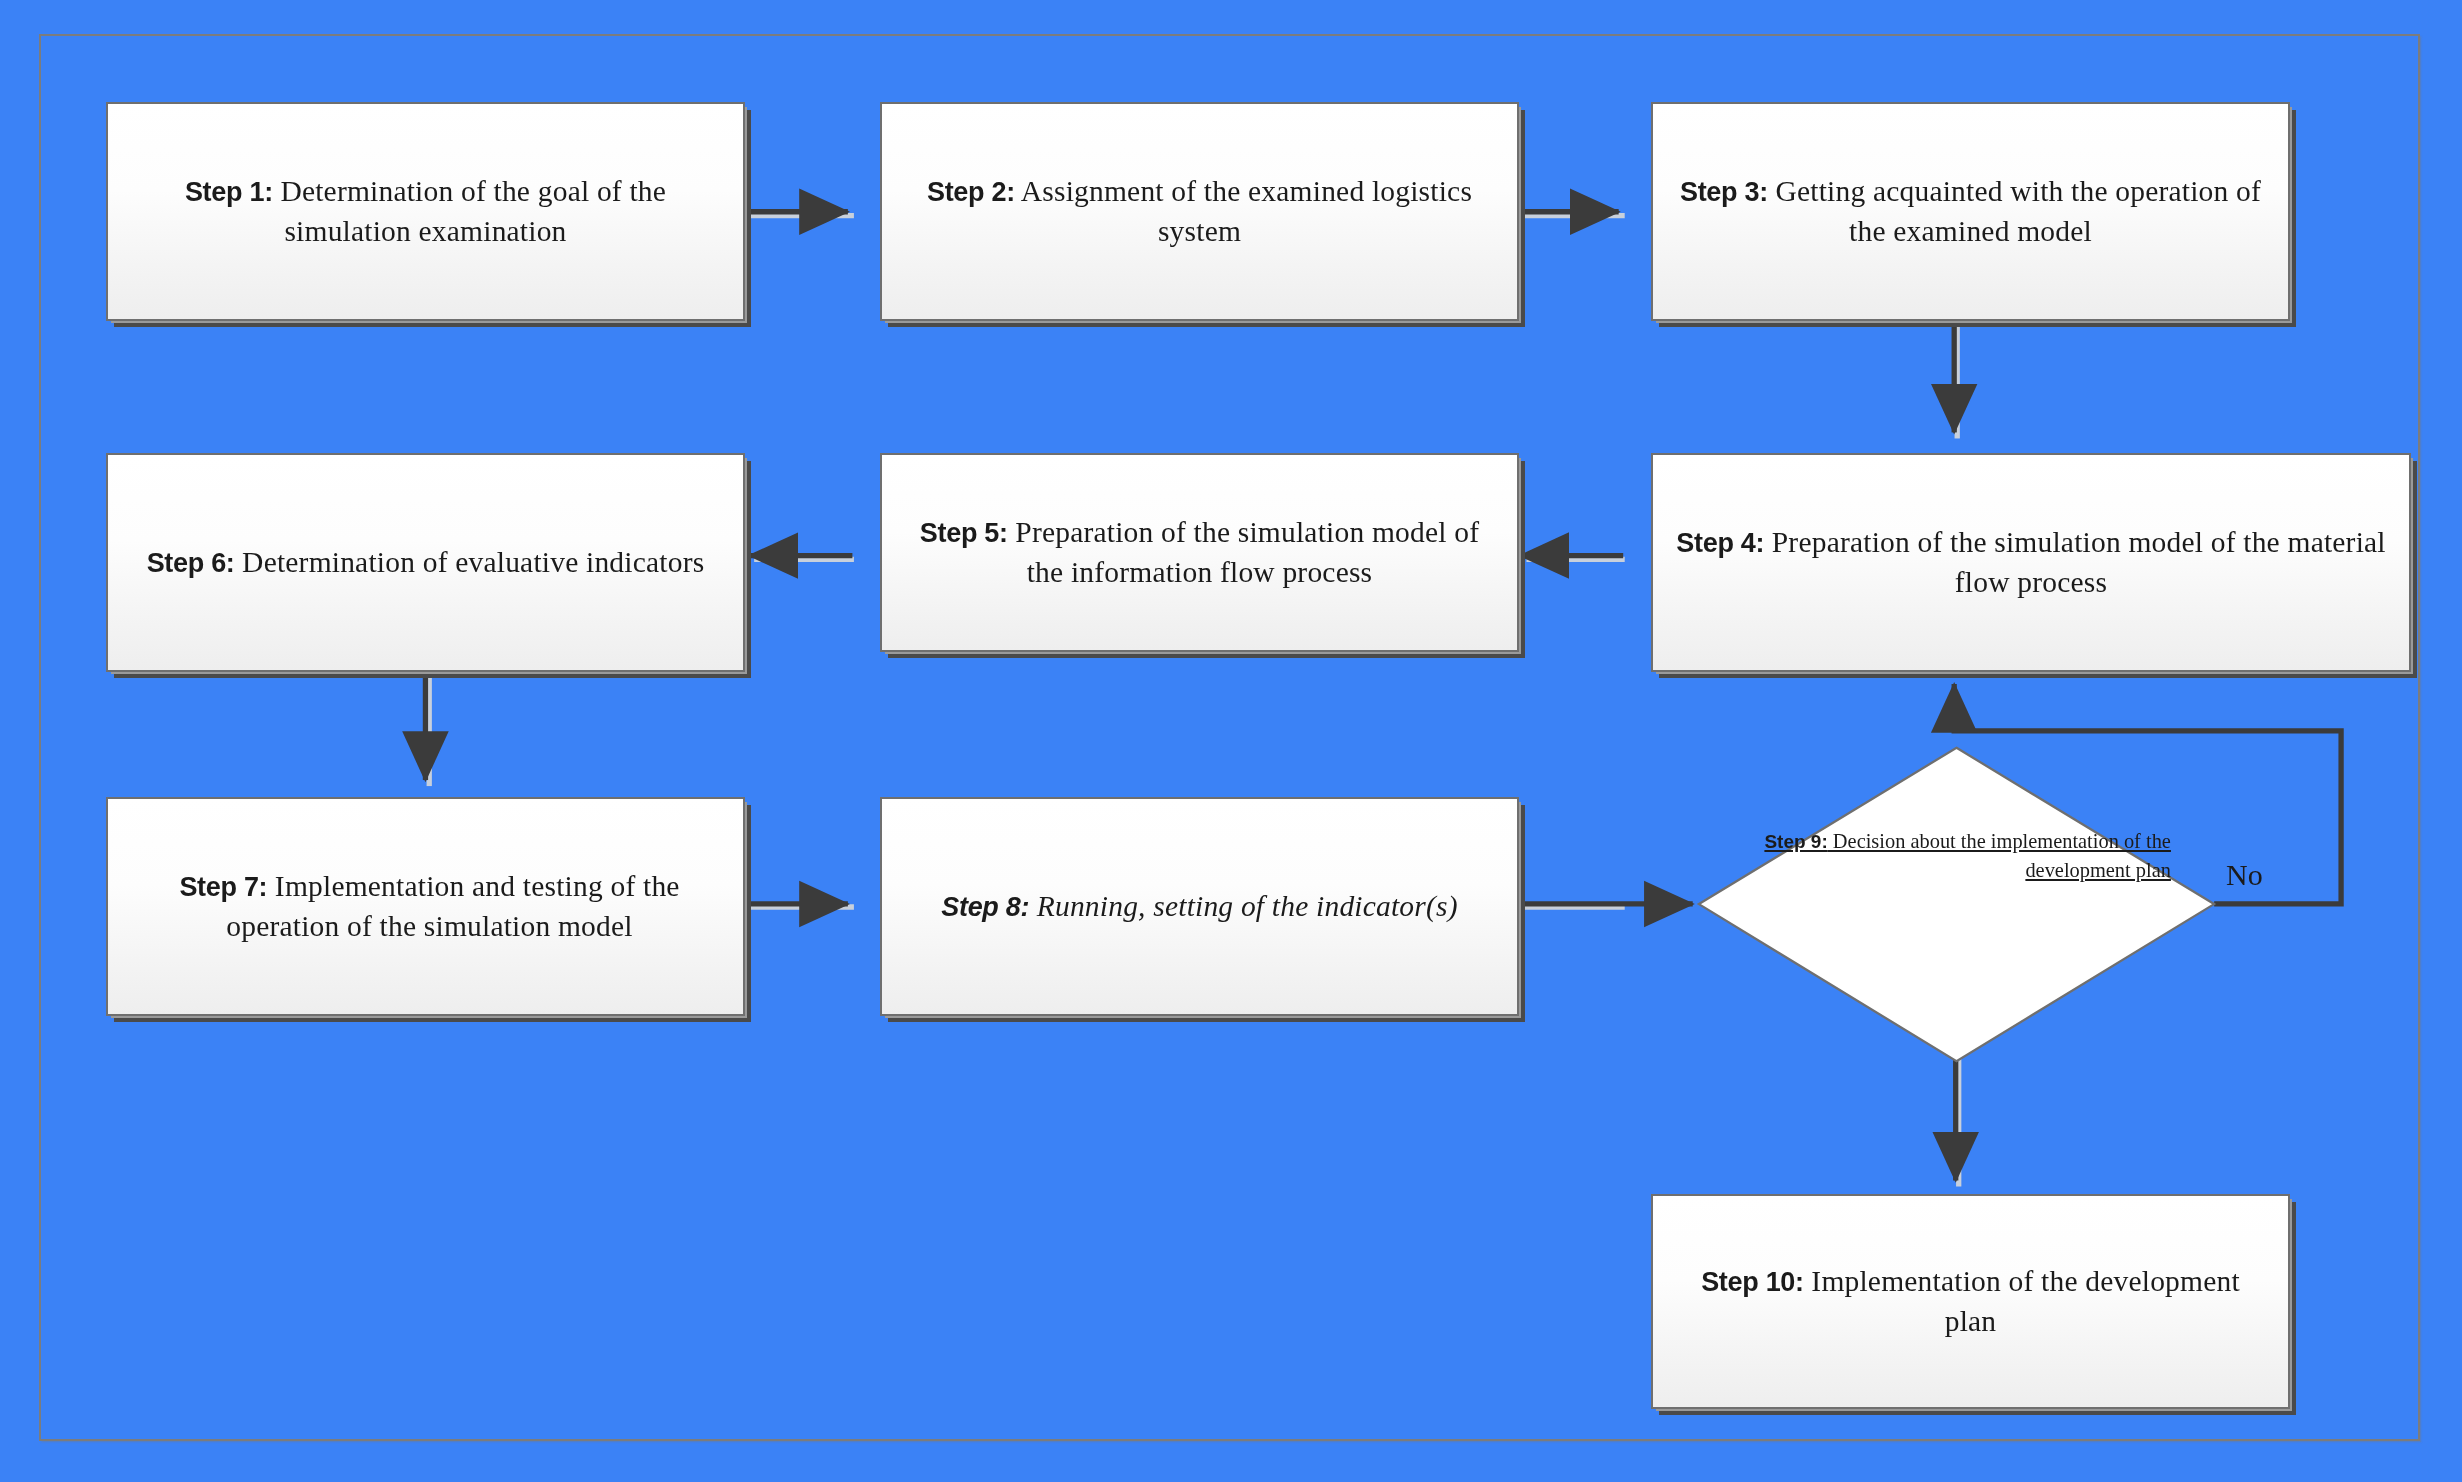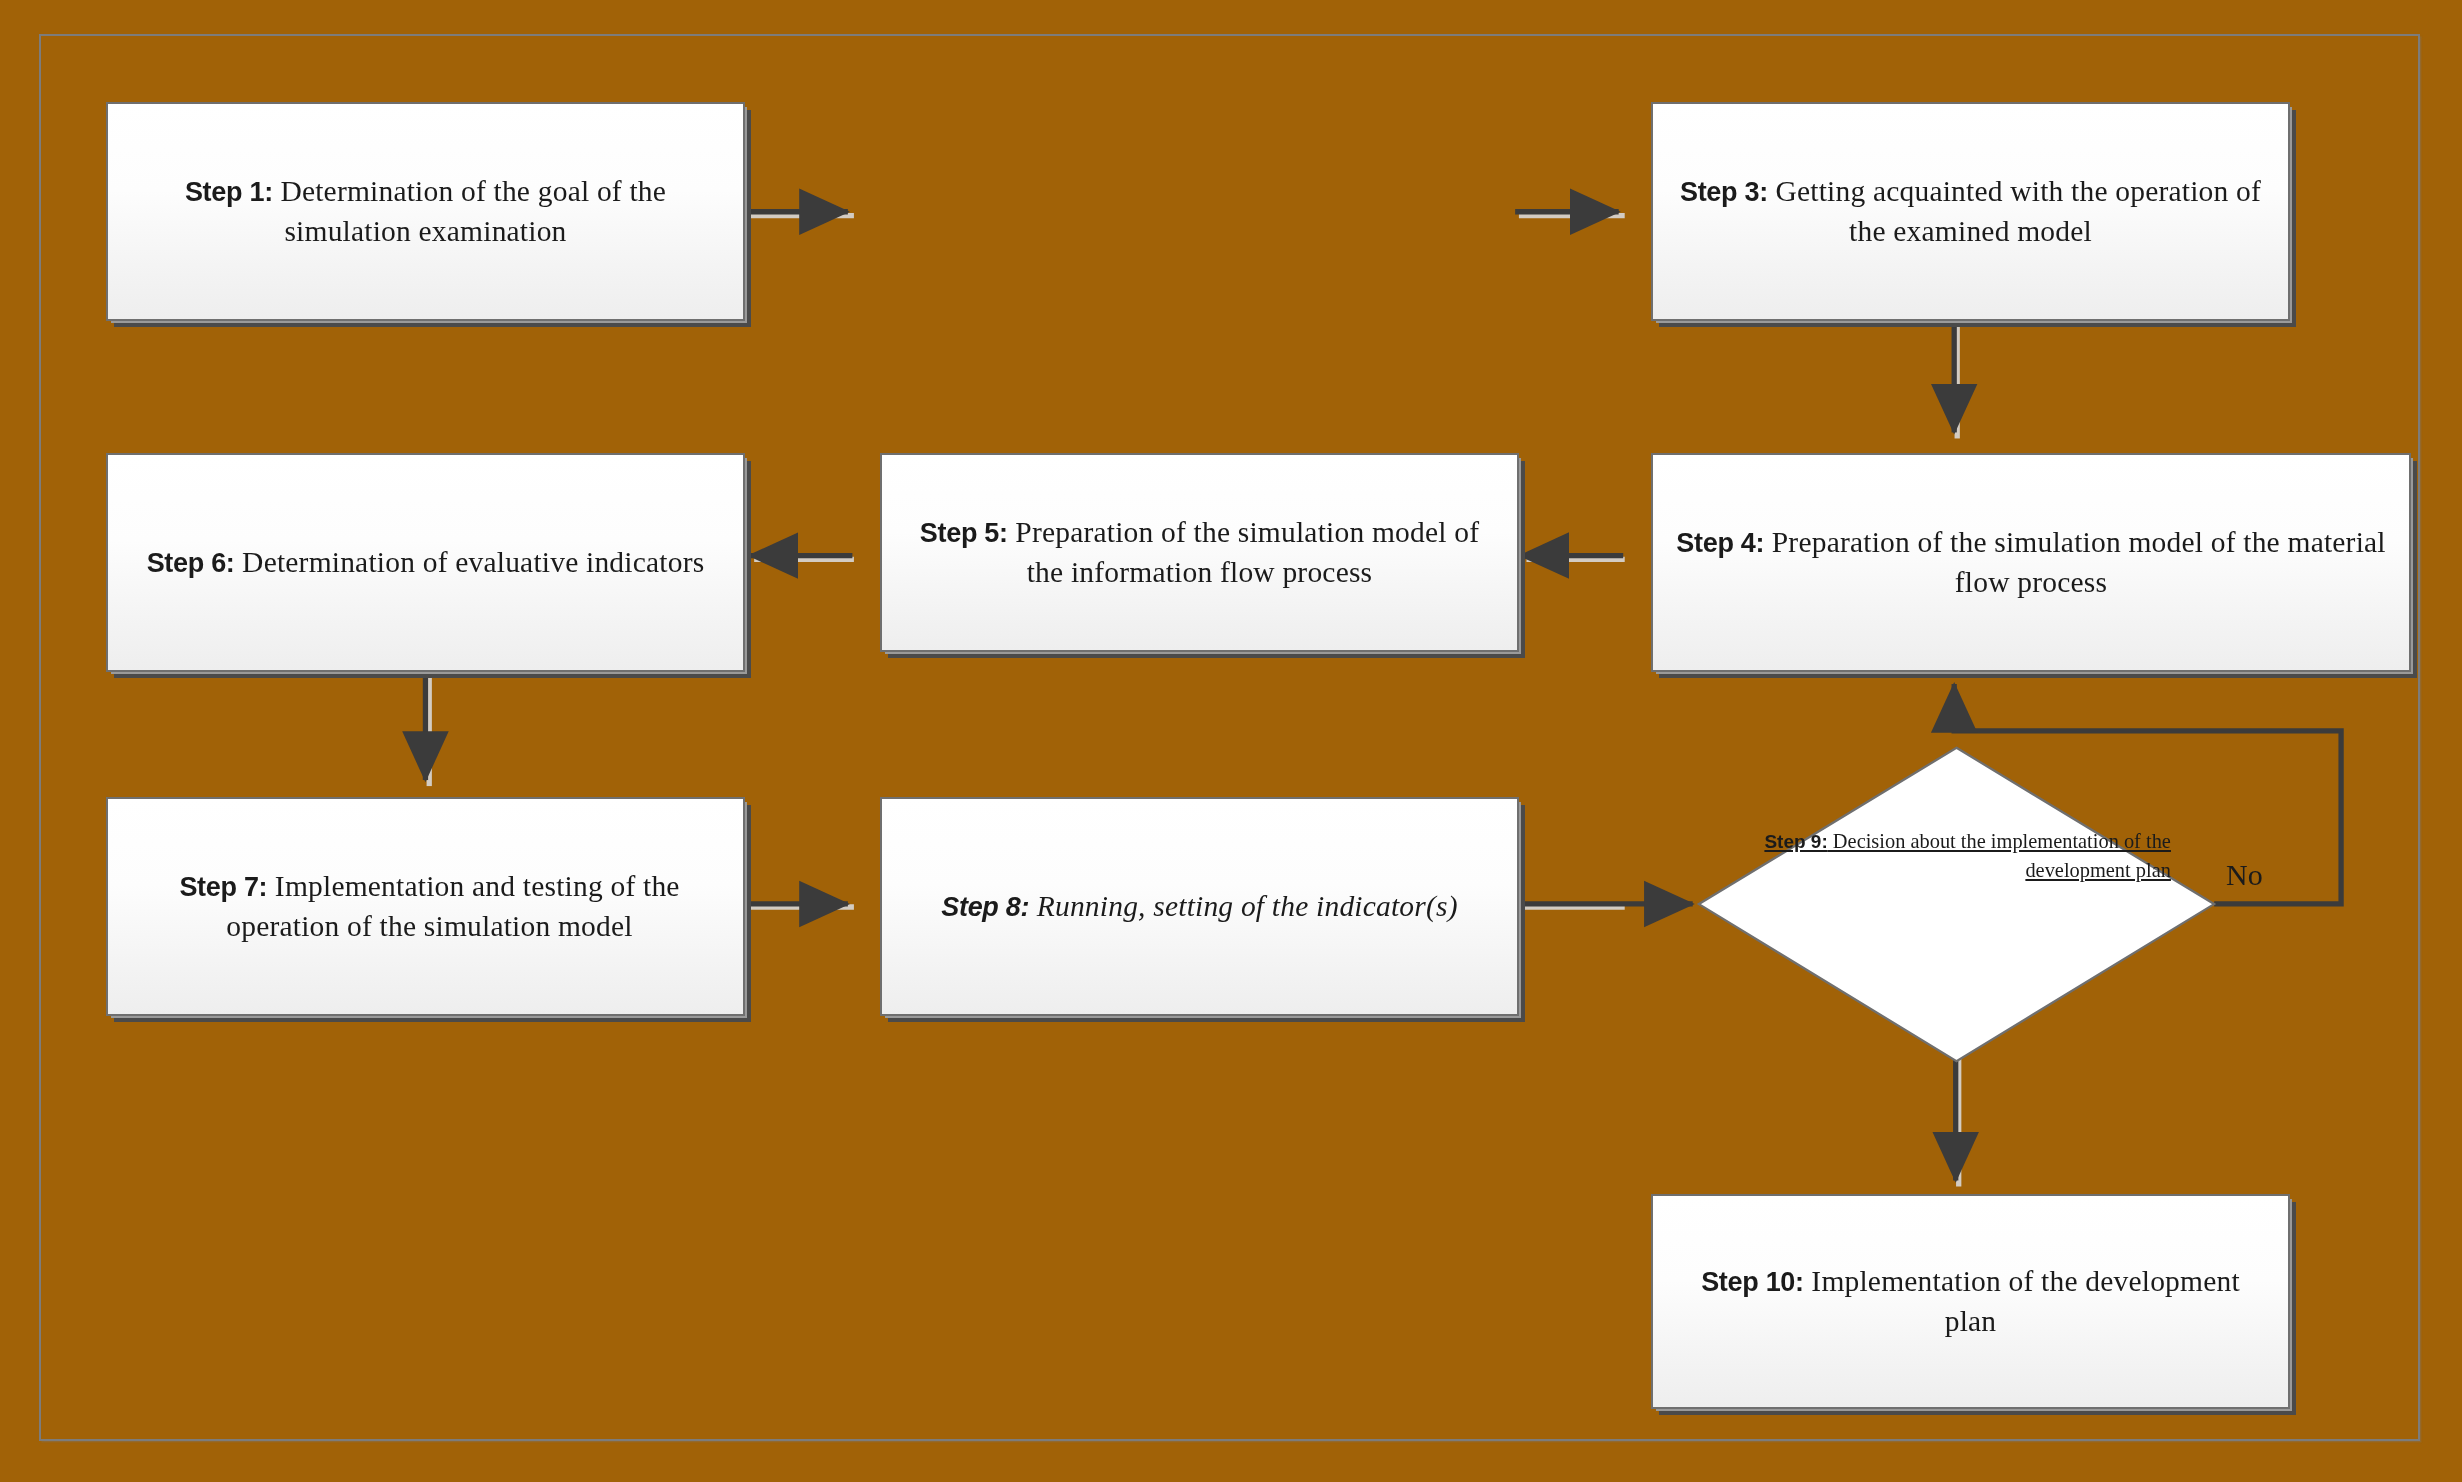--- a/index.html
+++ b/index.html
@@ -9,21 +9,21 @@
     background: #ffffff;
   }
   body {
     font-family: "Liberation Serif", "DejaVu Serif", serif;
   }
 
   #canvas {
     position: relative;
     width: 2462px;
     height: 1483px;
-    background: #a16207;
+    background: #3b82f6;
     overflow: hidden;
   }
 
   
   #outer-frame {
     position: absolute;
     left: 39px;
     top: 34px;
     width: 2381px;
     height: 1407px;
@@ -206,20 +206,25 @@
       <line x1="2588" y1="1348" x2="2588" y2="1562" stroke="#3b3b3b" stroke-width="7" marker-end="url(#arrowD)"></line>
     </g>
   </svg>
 
   <div class="node" id="node-step1" style="left:106px; top:102px; width:639px; height:219px;">
     <div class="label">
       <b>Step 1:</b><span> Determination of the goal of the simulation examination</span>
     </div>
   </div>
 
+  <div class="node" id="node-step2" style="left:880px; top:102px; width:639px; height:219px;">
+    <div class="label">
+      <b>Step 2:</b><span> Assignment of the examined logistics system</span>
+    </div>
+  </div>
 
   <div class="node" id="node-step3" style="left:1651px; top:102px; width:639px; height:219px;">
     <div class="label">
       <b>Step 3:</b><span> Getting acquainted with the operation of the examined model</span>
     </div>
   </div>
 
   <div class="node" id="node-step4" style="left:1651px; top:453px; width:760px; height:219px;">
     <div class="label">
       <b>Step 4:</b><span> Preparation of the simulation model of the material flow process</span>

